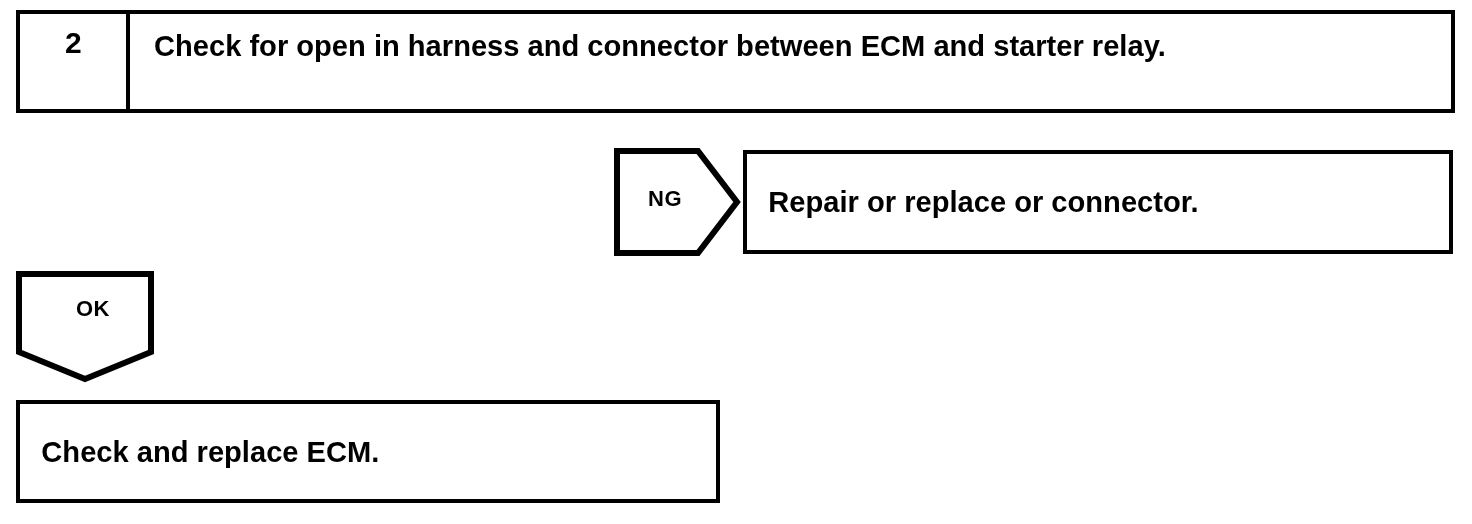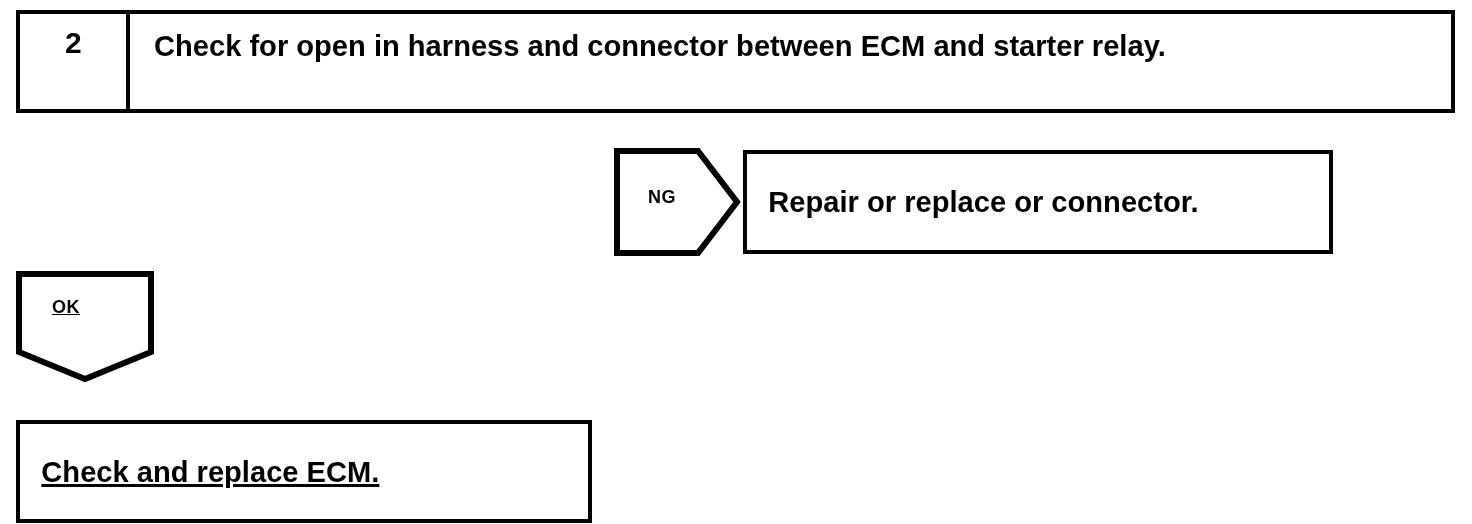--- a/index.html
+++ b/index.html
@@ -80,42 +80,41 @@
     line-height: 1.05;
     white-space: nowrap;
     padding-left: 22px;
     transform: scaleX(0.97);
     transform-origin: left center;
   }
 
   #repair-box {
     left: 743px;
     top: 150px;
-    width: 590px;
+    width: 710px;
     height: 104px;
   }
   #ecm-box {
     left: 16px;
-    top: 420px;
-    width: 576px;
+    top: 400px;
+    width: 704px;
     height: 103px;
-    text-decoration: underline;
   }
 
   
   .pentagon {
     position: absolute;
   }
   .pentagon svg {
     display: block;
     overflow: visible;
   }
   .pentagon .pent-label {
     position: absolute;
-    font-size: 18px;
+    font-size: 22px;
     font-weight: bold;
     color: #000000;
     line-height: 1;
     letter-spacing: 0.5px;
   }
 
   #ng-connector {
     left: 614px;
     top: 148px;
     width: 126px;
@@ -126,23 +125,22 @@
     top: 40px;
   }
 
   #ok-connector {
     left: 16px;
     top: 274px;
     width: 138px;
     height: 108px;
   }
   #ok-connector .pent-label {
-    left: 36px;
+    left: 60px;
     top: 24px;
-    text-decoration: underline;
   }
 </style>
 </head>
 <body>
 
 <div id="canvas">
 
   <div class="step-row">
     <div class="step-num-cell">
       <span class="step-num">2</span>

